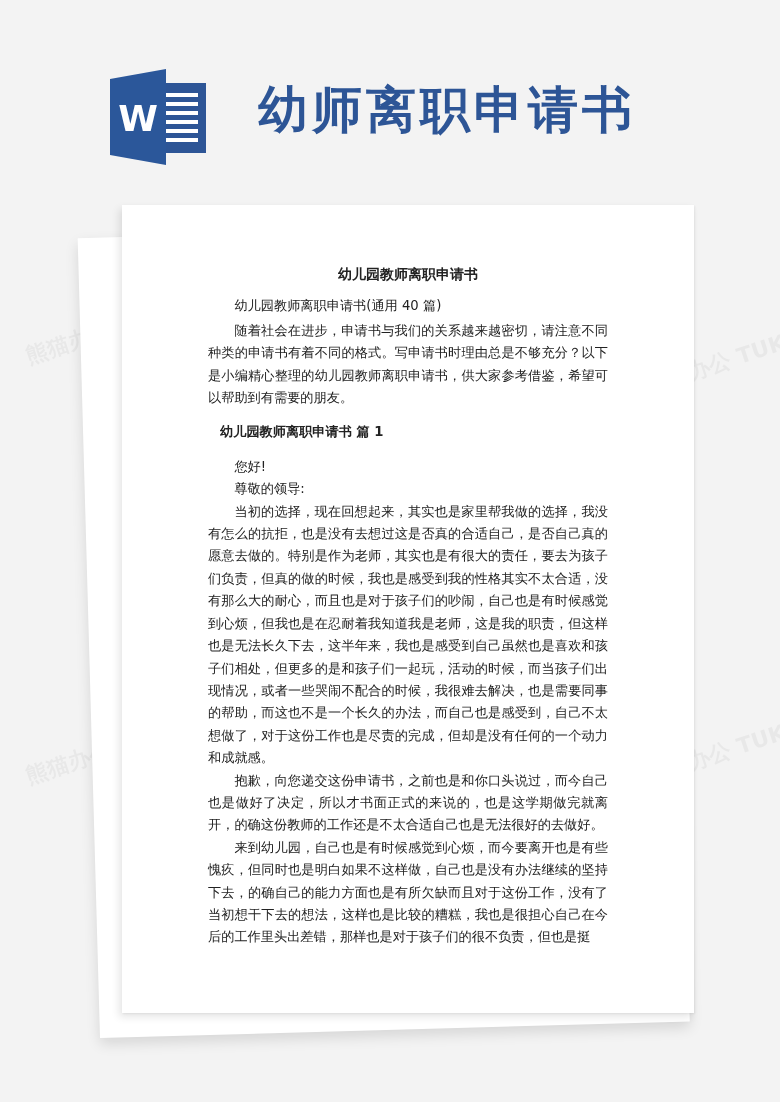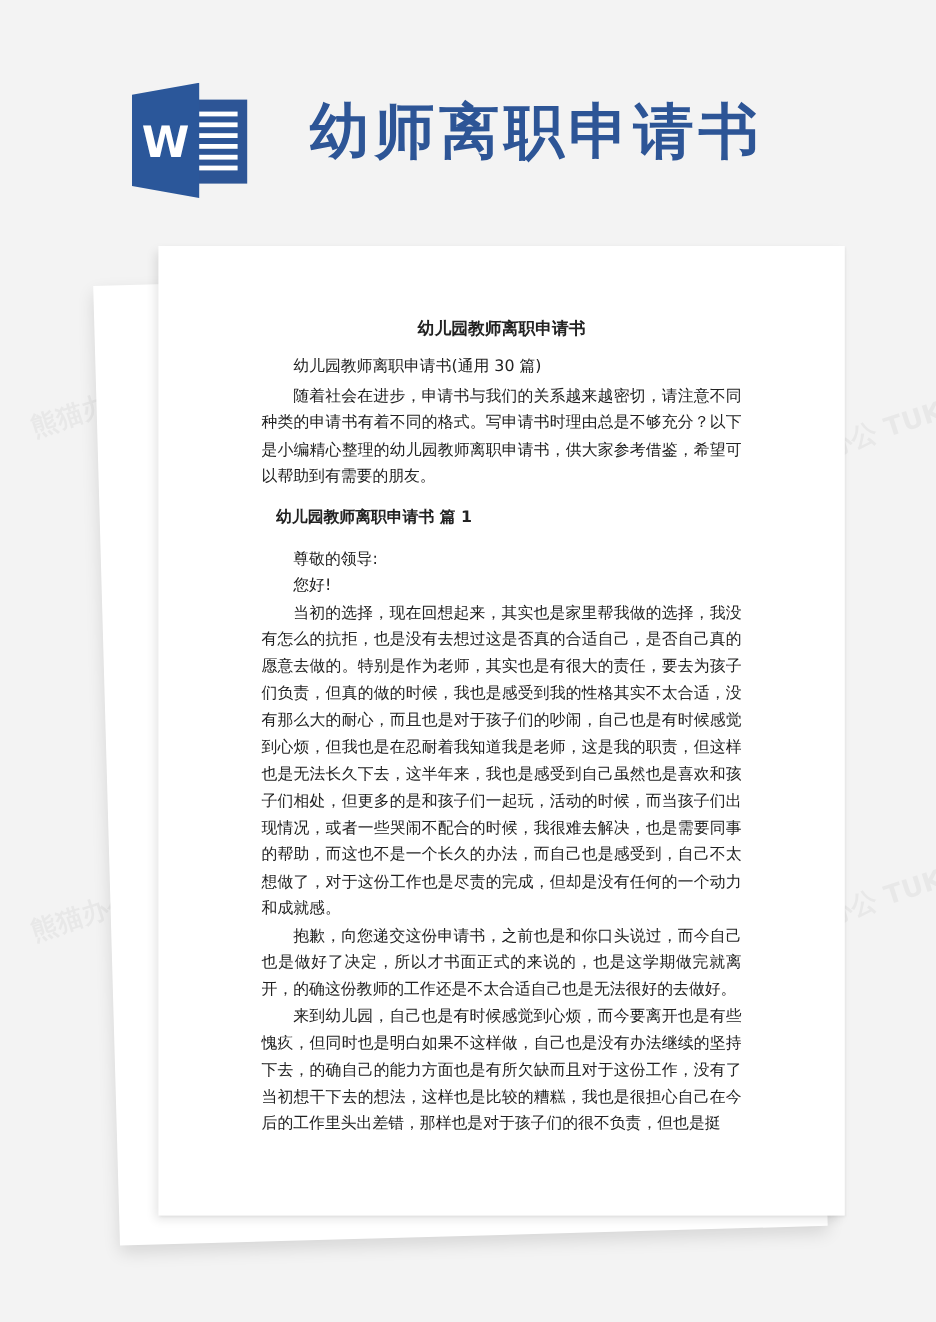--- a/index.html
+++ b/index.html
@@ -18,21 +18,21 @@
   .watermark {
     position:absolute; color:rgba(0,0,0,0.045); font-size:22px; font-weight:bold;
     transform:rotate(-18deg); white-space:nowrap; pointer-events:none;
   }
   .page-back {
     position:absolute; left:100px; top:238px; width:590px; height:800px;
     background:#fff; transform:rotate(-1.6deg); transform-origin:left bottom;
     box-shadow:0 6px 14px rgba(0,0,0,0.12);
   }
   .page-front {
-    position:absolute; left:132px; top:205px; width:572px; height:808px;
+    position:absolute; left:122px; top:205px; width:572px; height:808px;
     background:#fff; box-shadow:-3px 4px 8px rgba(0,0,0,0.10), 1px 1px 2px rgba(0,0,0,0.06);
   }
   .doc {
     position:absolute; left:86px; top:58px; width:400px;
     font-size:13.2px; color:#222; line-height:22.4px;
   }
   .doc-title { text-align:center; font-weight:bold; font-size:14px; margin-bottom:10px; }
   .p { text-indent:2em; text-align:justify; margin:0; }
   .section { font-weight:bold; margin:12px; }
   .p.subtitle { margin-bottom:2px; }
@@ -60,22 +60,22 @@
 <div class="watermark" style="left:20px;top:300px;">熊猫办公 TUKUPPT.COM</div>
 <div class="watermark" style="left:640px;top:330px;">熊猫办公 TUKUPPT.COM</div>
 <div class="watermark" style="left:20px;top:720px;">熊猫办公 TUKUPPT.COM</div>
 <div class="watermark" style="left:640px;top:720px;">熊猫办公 TUKUPPT.COM</div>
 
 <div class="page-back"></div>
 
 <div class="page-front">
   <div class="doc">
     <div class="doc-title">幼儿园教师离职申请书</div>
-    <p class="p subtitle">幼儿园教师离职申请书(通用 30 篇)</p>
+    <p class="p subtitle">幼儿园教师离职申请书(通用 40 篇)</p>
     <p class="p">随着社会在进步，申请书与我们的关系越来越密切，请注意不同种类的申请书有着不同的格式。写申请书时理由总是不够充分？以下是小编精心整理的幼儿园教师离职申请书，供大家参考借鉴，希望可以帮助到有需要的朋友。</p>
     <p class="section">幼儿园教师离职申请书 篇 1</p>
+    <p class="p">您好!</p>
     <p class="p">尊敬的领导:</p>
-    <p class="p">您好!</p>
     <p class="p">当初的选择，现在回想起来，其实也是家里帮我做的选择，我没有怎么的抗拒，也是没有去想过这是否真的合适自己，是否自己真的愿意去做的。特别是作为老师，其实也是有很大的责任，要去为孩子们负责，但真的做的时候，我也是感受到我的性格其实不太合适，没有那么大的耐心，而且也是对于孩子们的吵闹，自己也是有时候感觉到心烦，但我也是在忍耐着我知道我是老师，这是我的职责，但这样也是无法长久下去，这半年来，我也是感受到自己虽然也是喜欢和孩子们相处，但更多的是和孩子们一起玩，活动的时候，而当孩子们出现情况，或者一些哭闹不配合的时候，我很难去解决，也是需要同事的帮助，而这也不是一个长久的办法，而自己也是感受到，自己不太想做了，对于这份工作也是尽责的完成，但却是没有任何的一个动力和成就感。</p>
     <p class="p">抱歉，向您递交这份申请书，之前也是和你口头说过，而今自己也是做好了决定，所以才书面正式的来说的，也是这学期做完就离开，的确这份教师的工作还是不太合适自己也是无法很好的去做好。</p>
     <p class="p">来到幼儿园，自己也是有时候感觉到心烦，而今要离开也是有些愧疚，但同时也是明白如果不这样做，自己也是没有办法继续的坚持下去，的确自己的能力方面也是有所欠缺而且对于这份工作，没有了当初想干下去的想法，这样也是比较的糟糕，我也是很担心自己在今后的工作里头出差错，那样也是对于孩子们的很不负责，但也是挺</p>
   </div>
 </div>
 
 </body></html>

